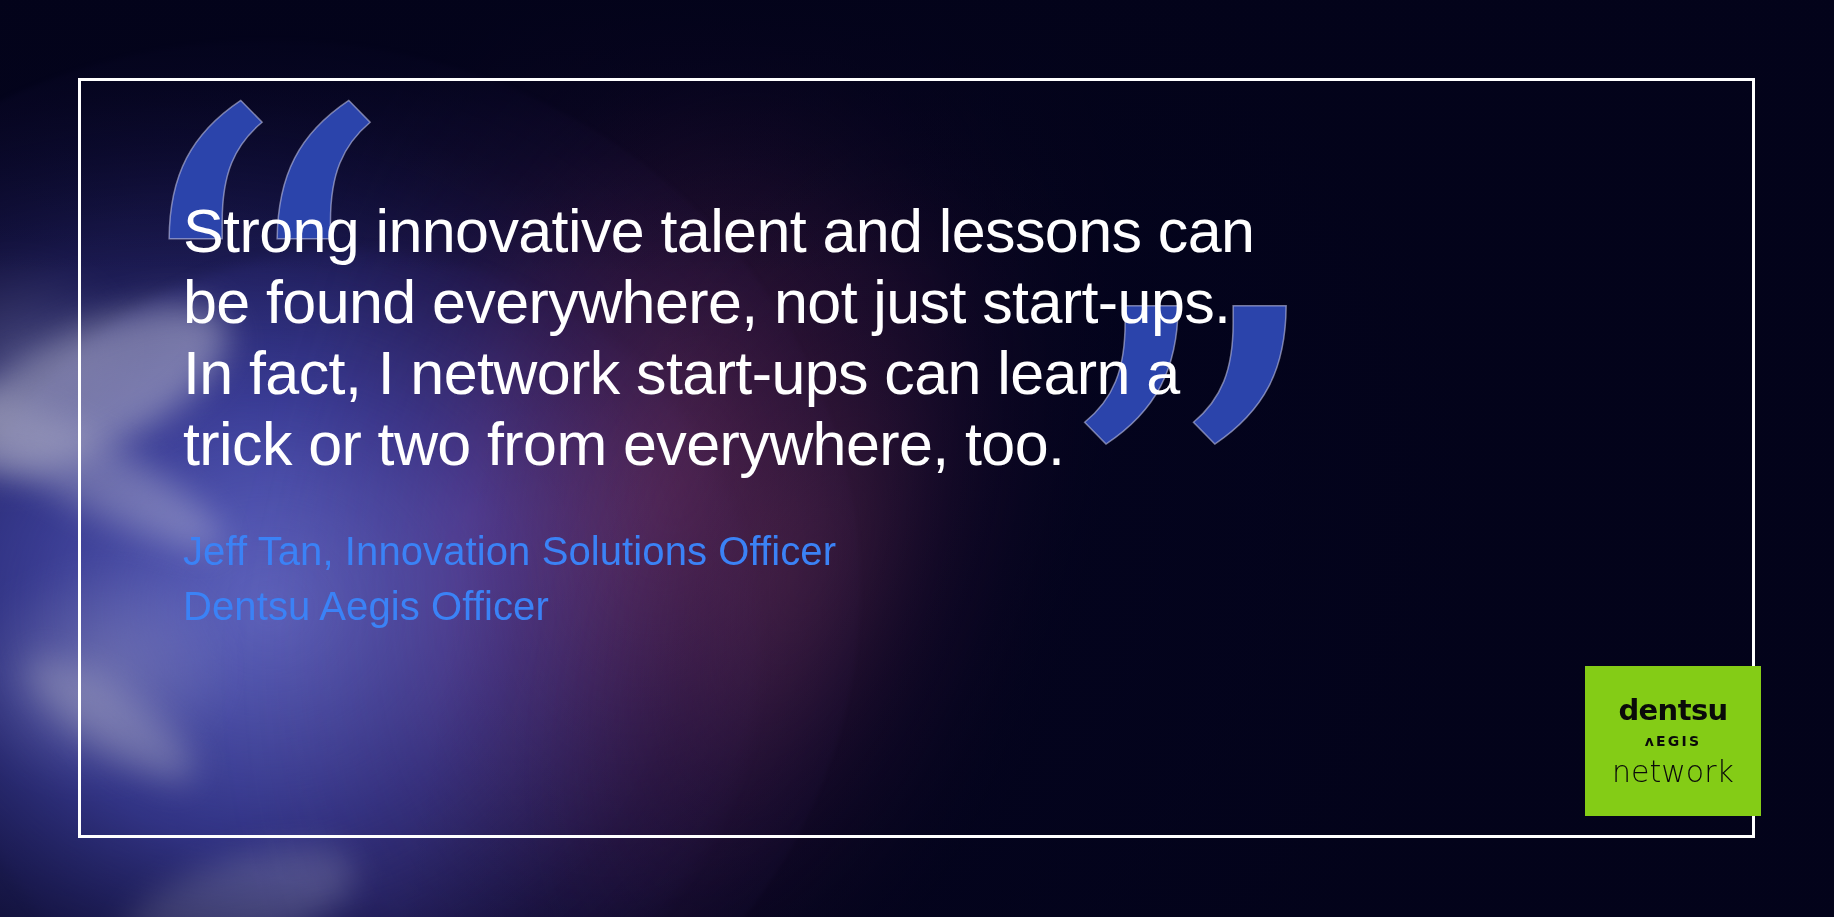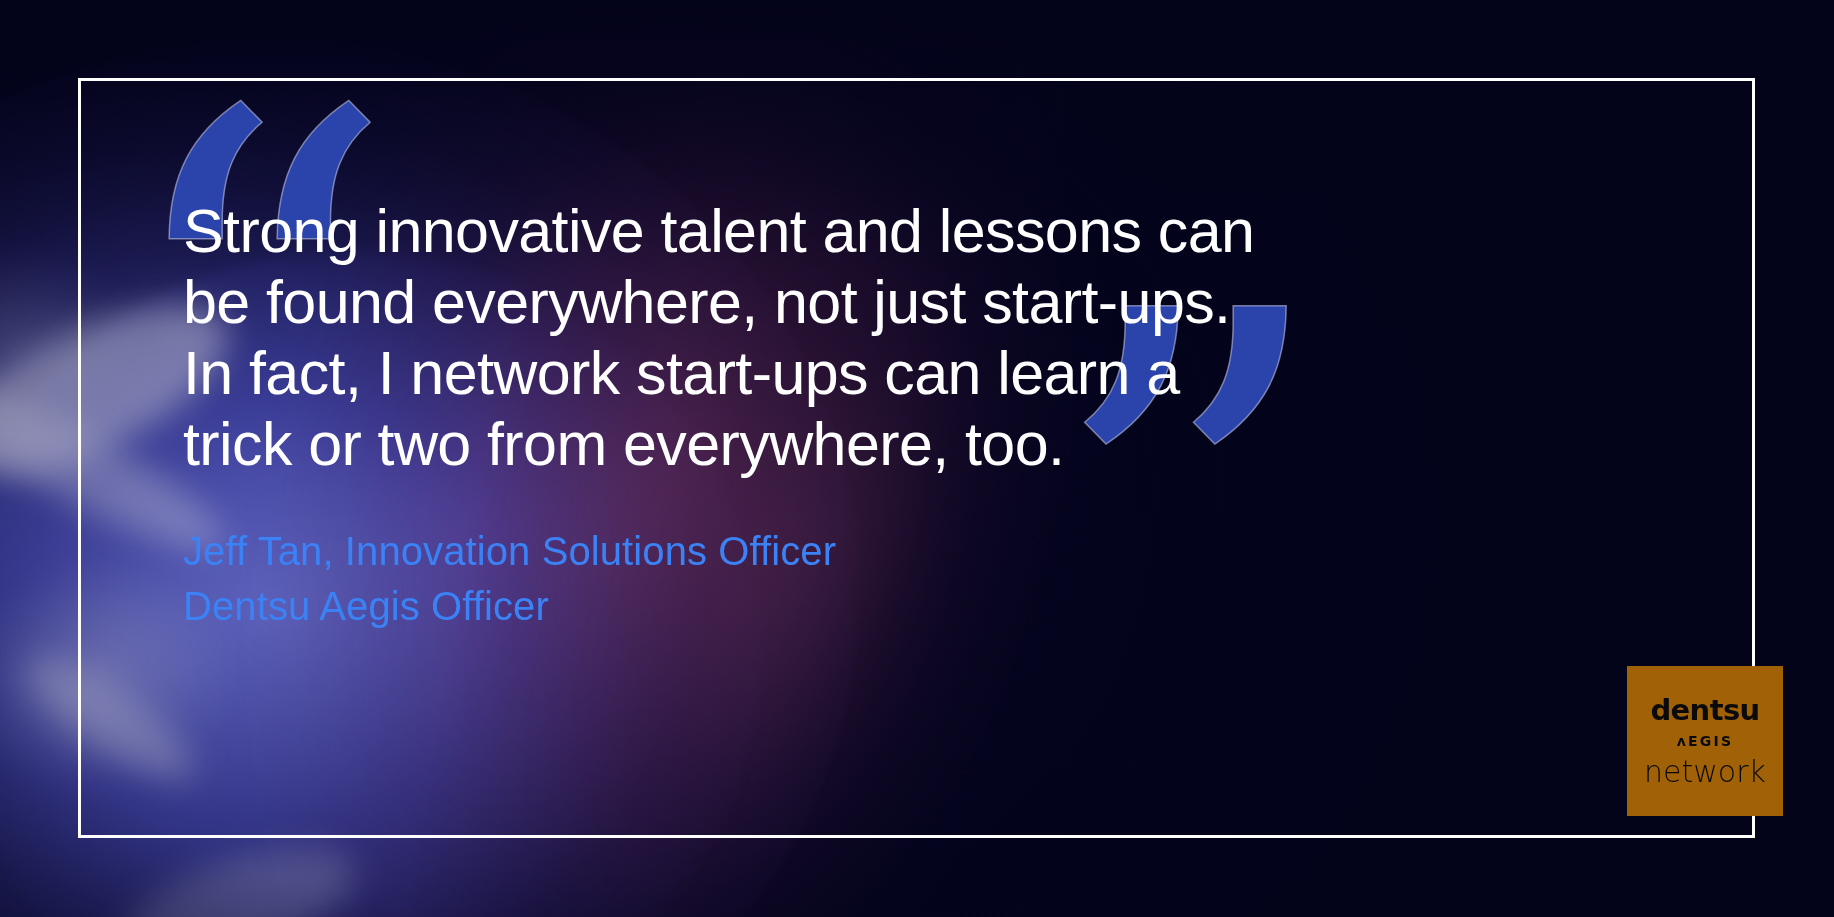--- a/index.html
+++ b/index.html
@@ -176,29 +176,28 @@
     line-height: 55px;
     letter-spacing: 0.1px;
   }
   .attribution .line { display: block; white-space: nowrap; }
 
   
   .logo {
     position: absolute;
     left: 1585px;
     top: 666px;
-    width: 156px;
+    width: 176px;
     height: 150px;
-    background: #a16207;
+    background: #84cc16;
     display: flex;
     flex-direction: column;
     align-items: center;
     justify-content: center;
     gap: 9px;
-    margin-left: 42px;
   }
   .logo-dentsu {
     color: #0a0a0a;
     font-family: "DejaVu Sans", sans-serif;
     font-weight: 700;
     font-size: 29px;
     line-height: 1;
     letter-spacing: -0.6px;
   }
   .logo-aegis {

